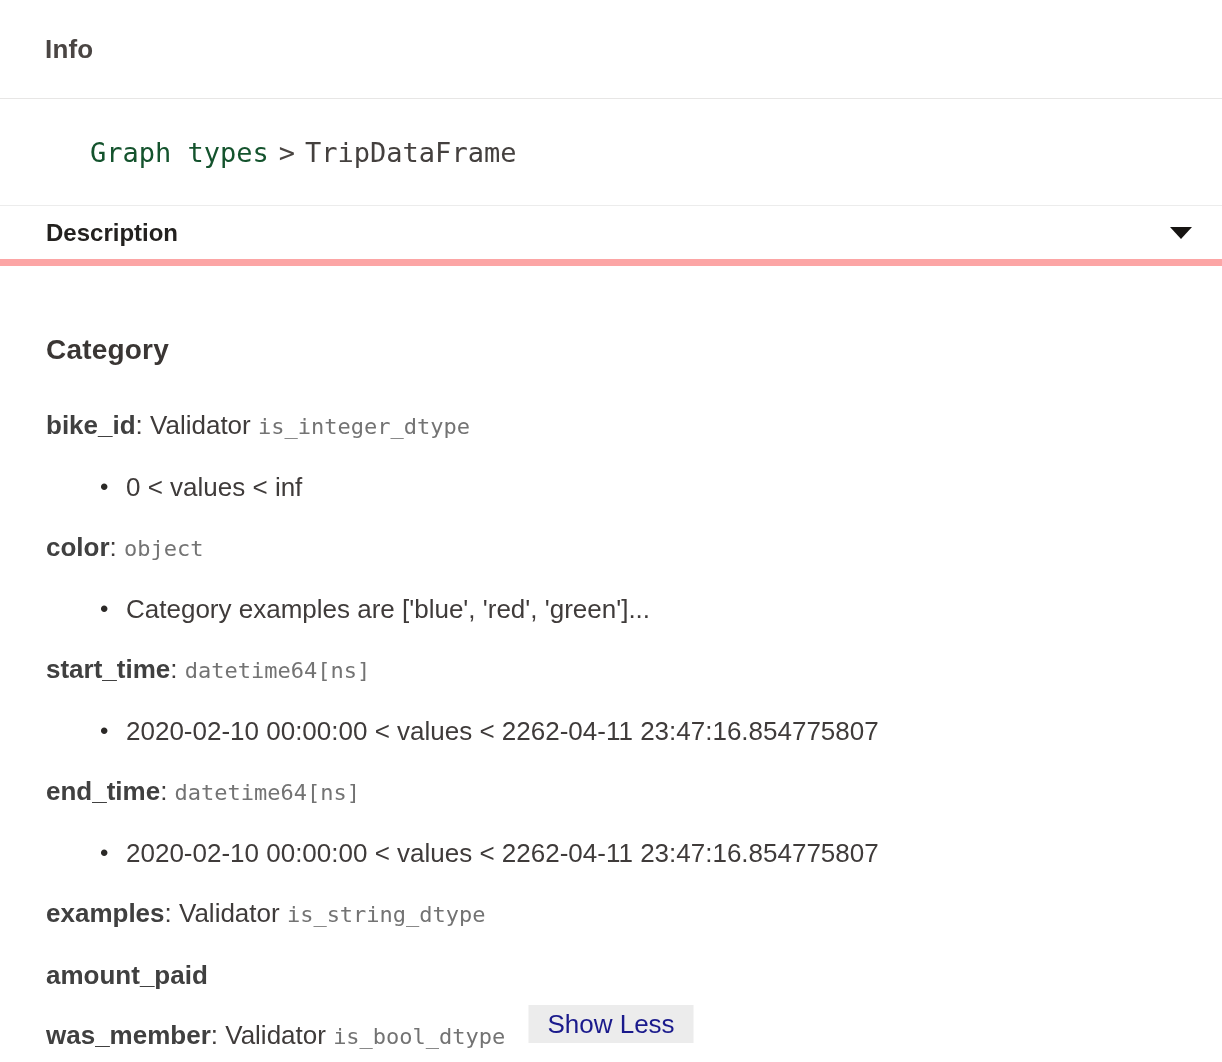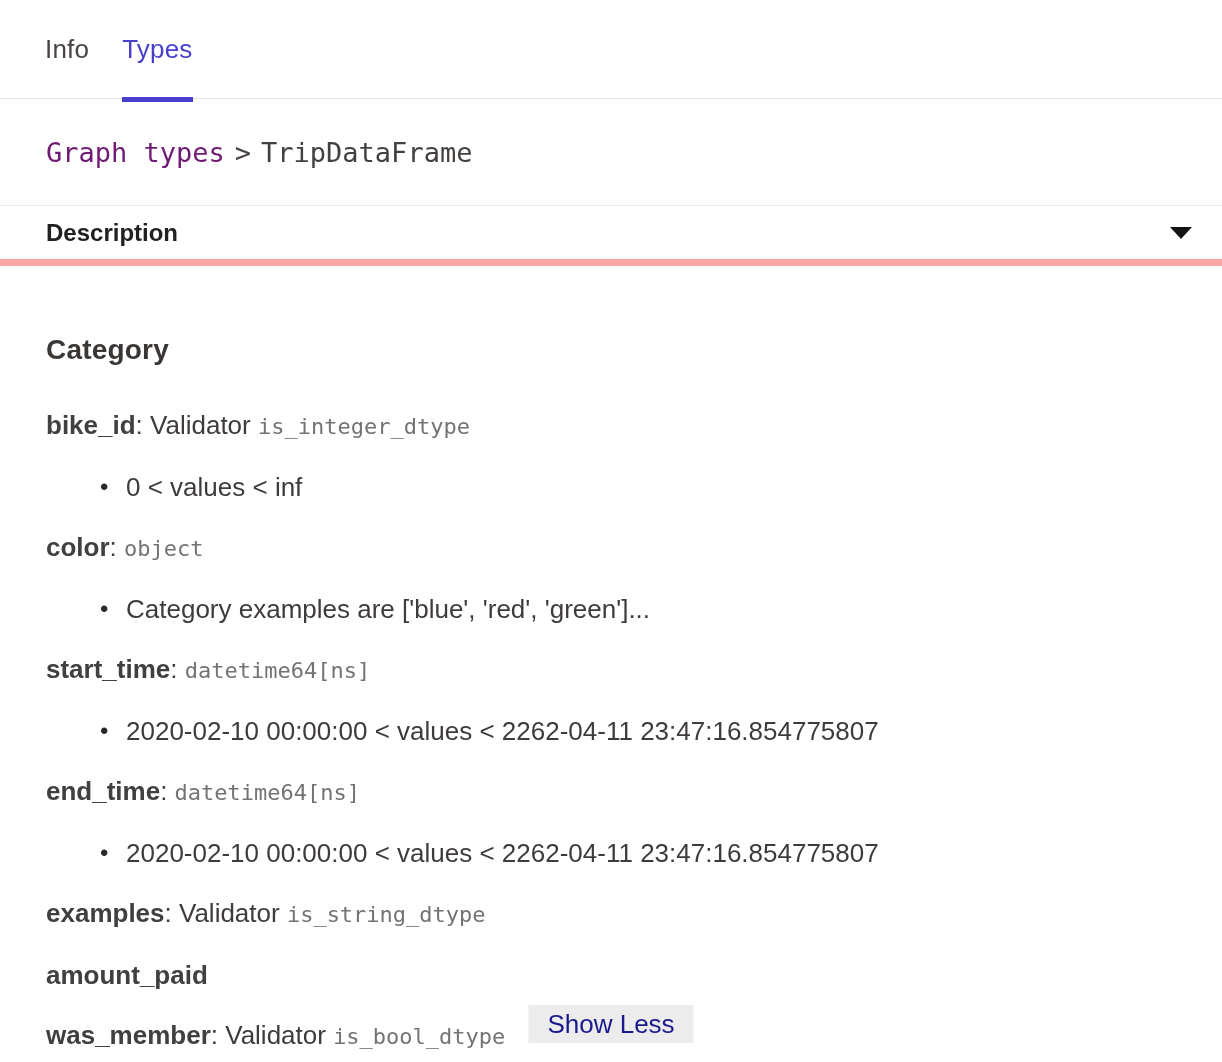--- a/index.html
+++ b/index.html
@@ -18,21 +18,21 @@
     height: 99px;
     border-bottom: 1px solid #e7e6e5;
     display: flex;
     align-items: center;
     gap: 33px;
     padding-left: 45px;
     position: relative;
   }
   .tab {
     font-size: 26px;
-    font-weight: 400;
+    font-weight: 700;
     color: #4a4543;
     height: 99px;
     display: flex;
     align-items: center;
     cursor: pointer;
     position: relative;
     letter-spacing: 0.2px;
     text-align: center;
   }
   .tab.active { color: #4840cd; }
@@ -48,23 +48,24 @@
   
   .breadcrumb-row {
     height: 107px;
     border-bottom: 1px solid #ececec;
     display: flex;
     align-items: center;
     padding: 0 46px;
     font-size: 27px;
   }
   .breadcrumb-row .crumb-link {
-    color: #701a75;
+    color: #14532d;
     cursor: pointer;
     text-decoration: none;
+    margin-left: 44px;
   }
   .breadcrumb-row .crumb-sep {
     color: #4a4542;
     margin: 0 10px;
   }
   .breadcrumb-row .crumb-current { color: #44403e; }
 
   
   .desc-row {
     height: 60px;
@@ -140,21 +141,20 @@
     align-items: center;
     justify-content: center;
     cursor: pointer;
   }
 </style>
 </head>
 <body>
 
 <div class="tabbar">
   <div class="tab">Info</div>
-  <div class="tab active">Types</div>
 </div>
 
 <div class="breadcrumb-row mono">
   <span class="crumb-link">Graph types</span>
   <span class="crumb-sep">&gt;</span>
   <span class="crumb-current">TripDataFrame</span>
 </div>
 
 <div class="desc-row">
   <span class="desc-title">Description</span>

